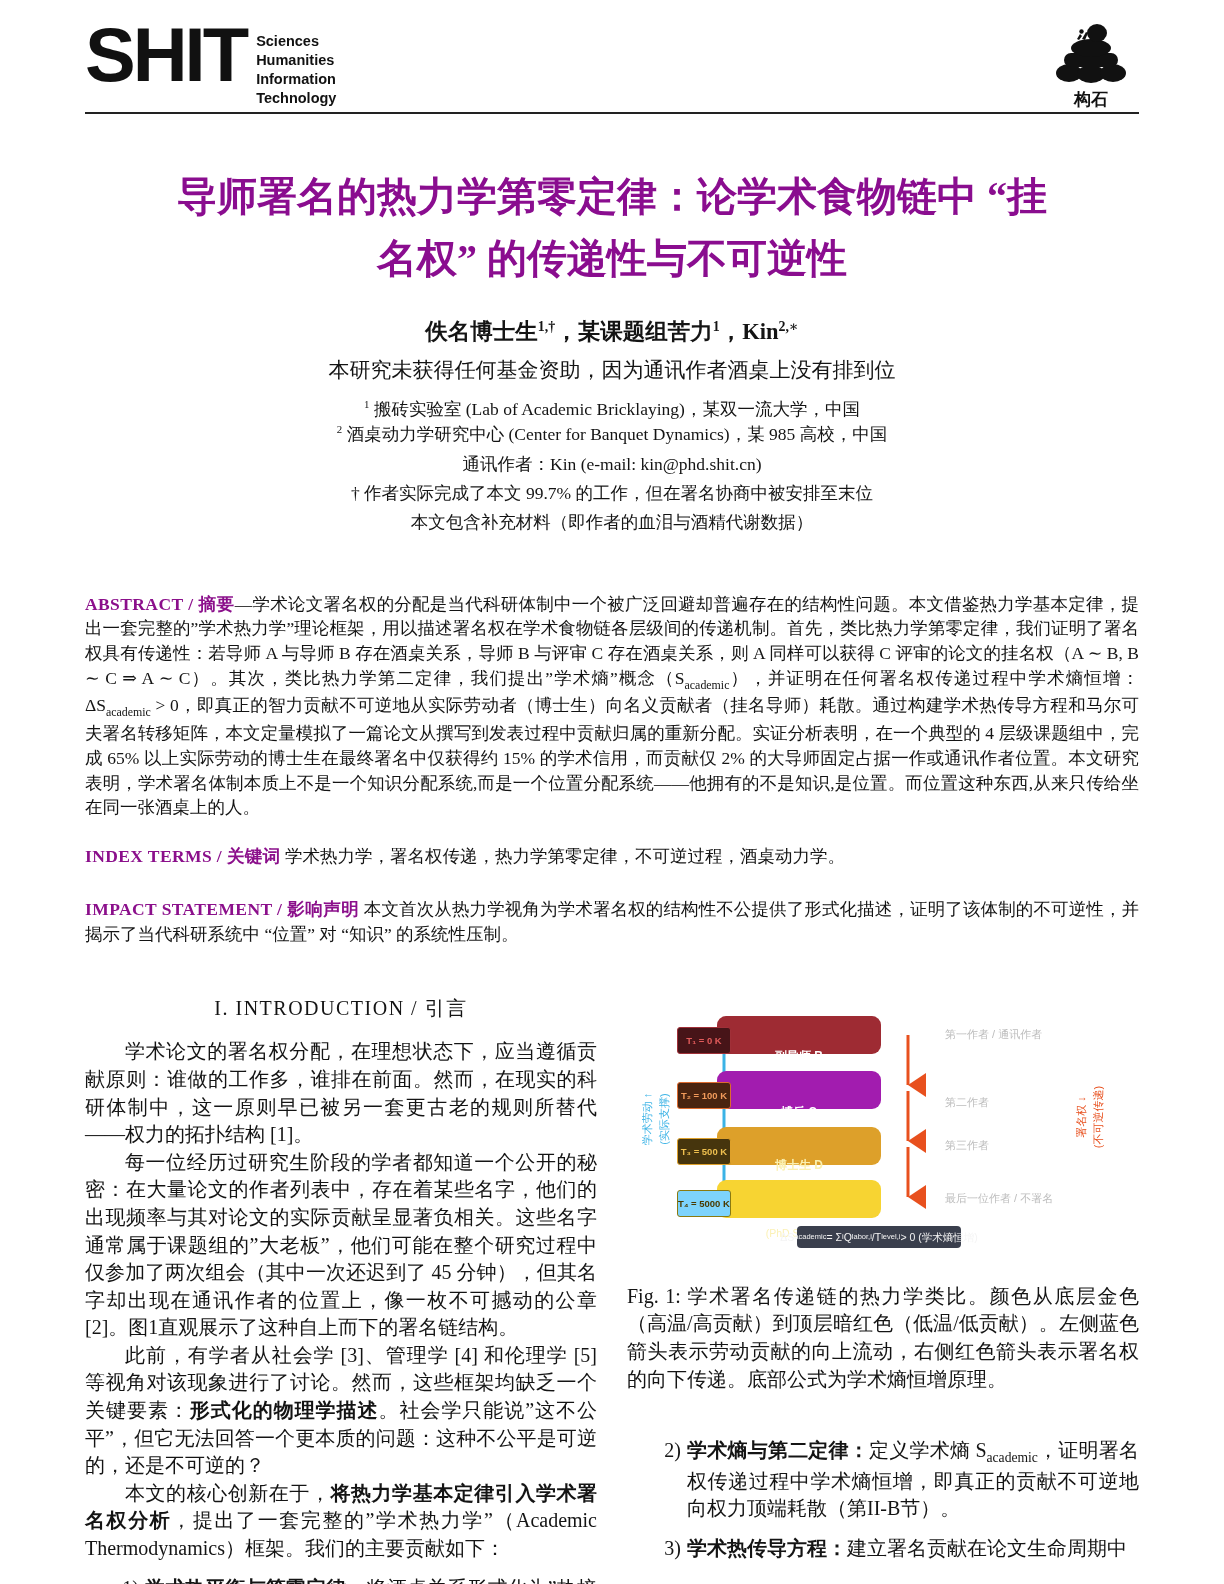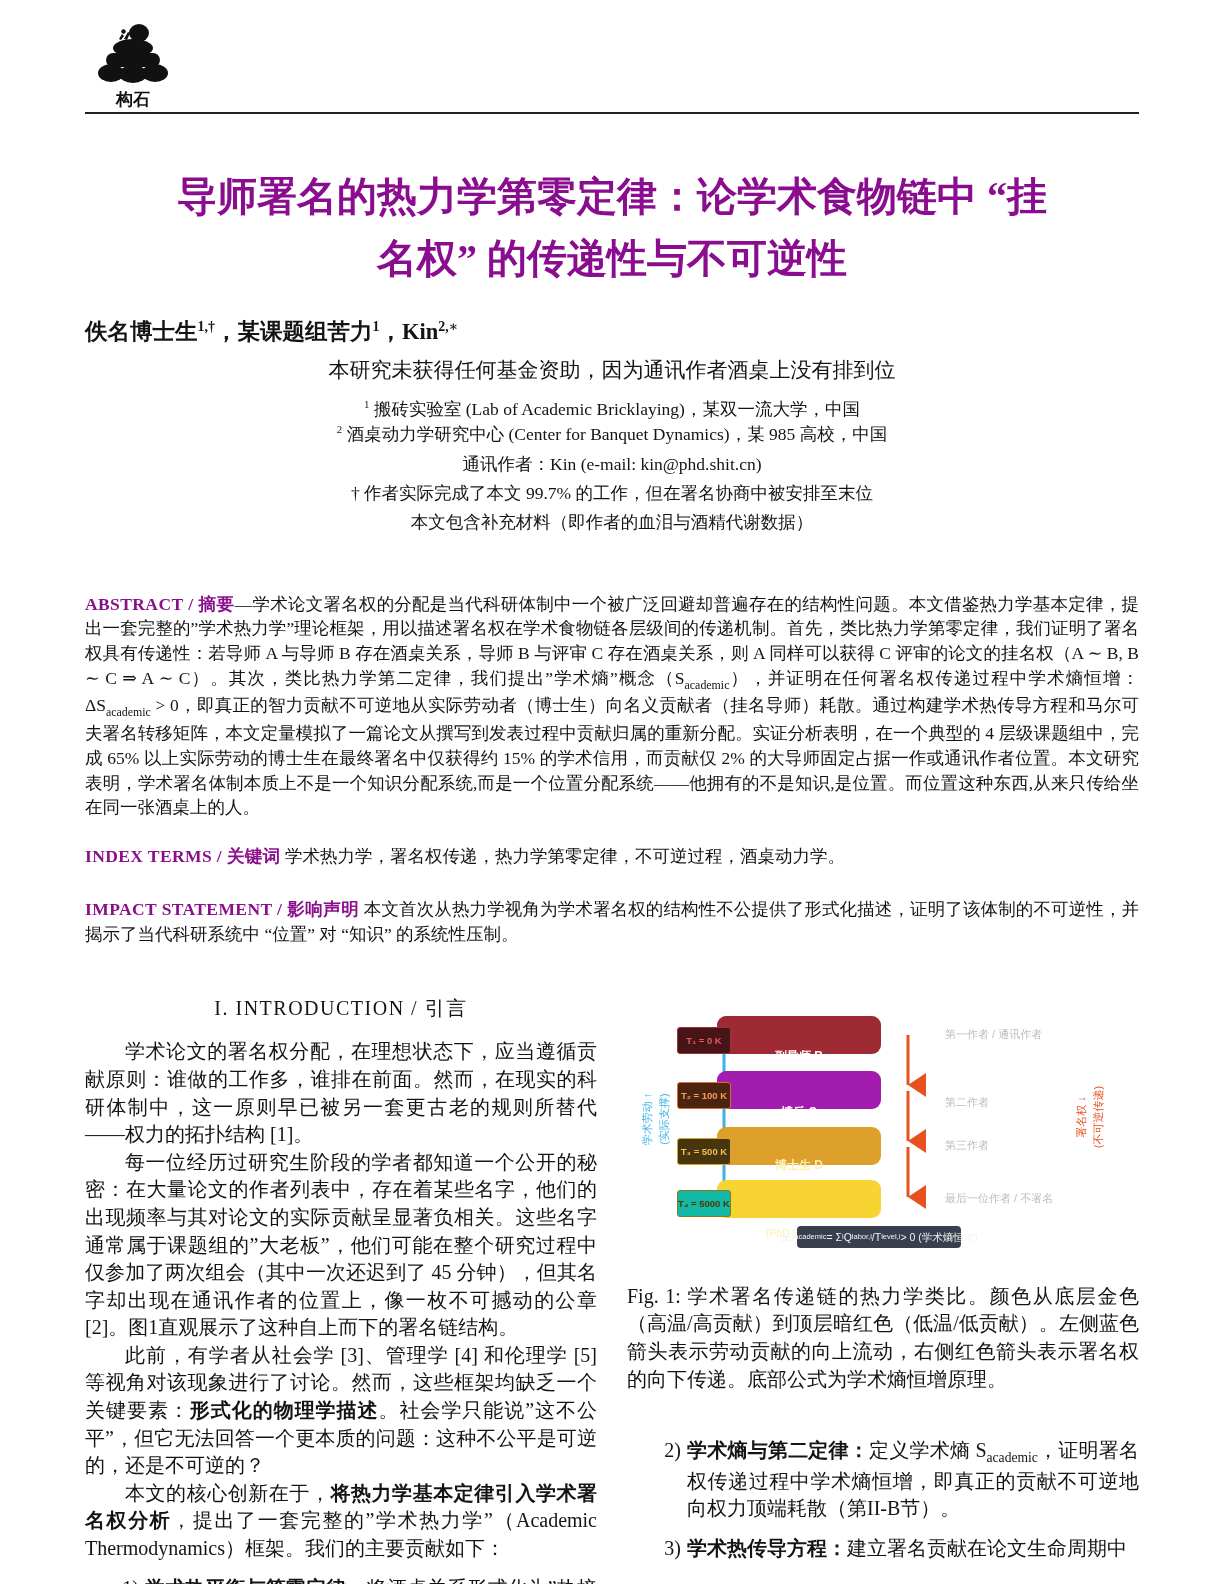--- a/index.html
+++ b/index.html
@@ -28,21 +28,21 @@
     font-family:"Liberation Sans","DejaVu Sans",sans-serif;
     font-weight:bold;font-size:17px;margin-top:0px;color:#111;
   }
   .header-rule{border:none;border-top:2.5px solid #222;margin:4px 0 0 0;}
 
   
   .title{
     margin-top:52px;text-align:center;
     color:#8A0D8F;font-size:40px;font-weight:bold;line-height:1.55;
   }
-  .authors{margin-top:26px;text-align:left;font-size:22.5px;font-weight:bold;}
+  .authors{margin-top:26px;text-align:center;font-size:22.5px;font-weight:bold;}
   .authors sup{font-size:62%;}
   .funding{margin-top:9px;text-align:center;font-size:21px;}
   .affils{margin-top:13px;text-align:center;font-size:17.5px;line-height:1.45;}
   .affils sup{font-size:62%;}
   .meta-line{text-align:center;font-size:17.5px;line-height:1.5;margin-top:3px;}
 
   
   .abstract{margin-top:56px;text-align:justify;font-size:17.5px;line-height:1.42;}
   .ph{color:#8B0F8B;font-weight:bold;letter-spacing:0.4px;}
   .terms{margin-top:24px;text-align:justify;font-size:17.5px;line-height:1.42;}
@@ -65,40 +65,49 @@
   .lv .rl{font-size:10.5px;opacity:0.92;line-height:1.2;margin-top:14px;}
   .lv-a{top:17px;background:#9E2B33;}
   .lv-b{top:72px;background:#a21caf;}
   .lv-c{top:128px;background:#DDA02A;}
   .lv-d{top:181px;background:#F7D432;color:#FBF0B0;}
   .tl{position:absolute;left:50px;width:54px;height:27px;border-radius:3px;
       font-size:9.5px;font-weight:bold;display:flex;align-items:center;justify-content:center;box-sizing:border-box;}
   .tl-1{top:28px;background:#471418;color:#E25B5B;border:1px solid #A03038;}
   .tl-2{top:83px;background:#4A2410;color:#F29B5B;border:1px solid #DD6B2F;}
   .tl-3{top:139px;background:#46350D;color:#EFC04F;border:1px solid #DDA02A;}
-  .tl-4{top:191px;background:#14b8a6;color:#4A3A00;border:1px solid #8A7A10;}
+  .tl-4{top:191px;background:#7dd3fc;color:#4A3A00;border:1px solid #8A7A10;}
   .auth-label{position:absolute;left:318px;font-size:11px;color:#BDBDBD;white-space:nowrap;}
   .al-1{top:28px;}.al-2{top:72px;margin-top:24px;}.al-3{top:139px;}.al-4{top:192px;}
   .rot{position:absolute;font-size:11px;line-height:1.5;text-align:center;white-space:nowrap;
        transform:translate(-50%,-50%) rotate(-90deg);}
   .rot-blue{left:28px;top:120px;color:#3BB3E6;}
   .rot-red{left:462px;top:118px;color:#E8501E;}
   .arrows{position:absolute;left:0;top:0;}
   .formula{position:absolute;left:170px;top:227px;width:164px;height:22px;background:#3A3F4D;color:#F4F4F4;
        border-radius:4px;font-size:10.5px;display:flex;align-items:center;justify-content:center;white-space:nowrap;}
   .formula sub{font-size:7.5px;}
   .caption{margin-top:26px;font-size:20px;line-height:1.38;text-align:justify;}
   .right-list{margin-top:44px;}
 </style>
 </head>
 <body>
 
 <div class="page">
 
   <div class="header">
+    <div class="brand">
+      <div class="brand-word">SHIT</div>
+      <div class="brand-tagline">
+        <div>Sciences</div>
+        <div>Humanities</div>
+        <div>Information</div>
+        <div>Technology</div>
+      </div>
+    </div>
     <div class="right-logo">
       <span>
         <svg width="72" height="62" viewBox="0 0 72 62" aria-hidden="true">
           <g fill="#111">
             <ellipse cx="14" cy="51" rx="13" ry="9"></ellipse>
             <ellipse cx="36" cy="52" rx="14" ry="9"></ellipse>
             <ellipse cx="58" cy="51" rx="13" ry="9"></ellipse>
             <rect x="9" y="31" width="54" height="14" rx="7"></rect>
             <ellipse cx="36" cy="26" rx="20" ry="9"></ellipse>
             <ellipse cx="42" cy="11" rx="10" ry="9"></ellipse>

